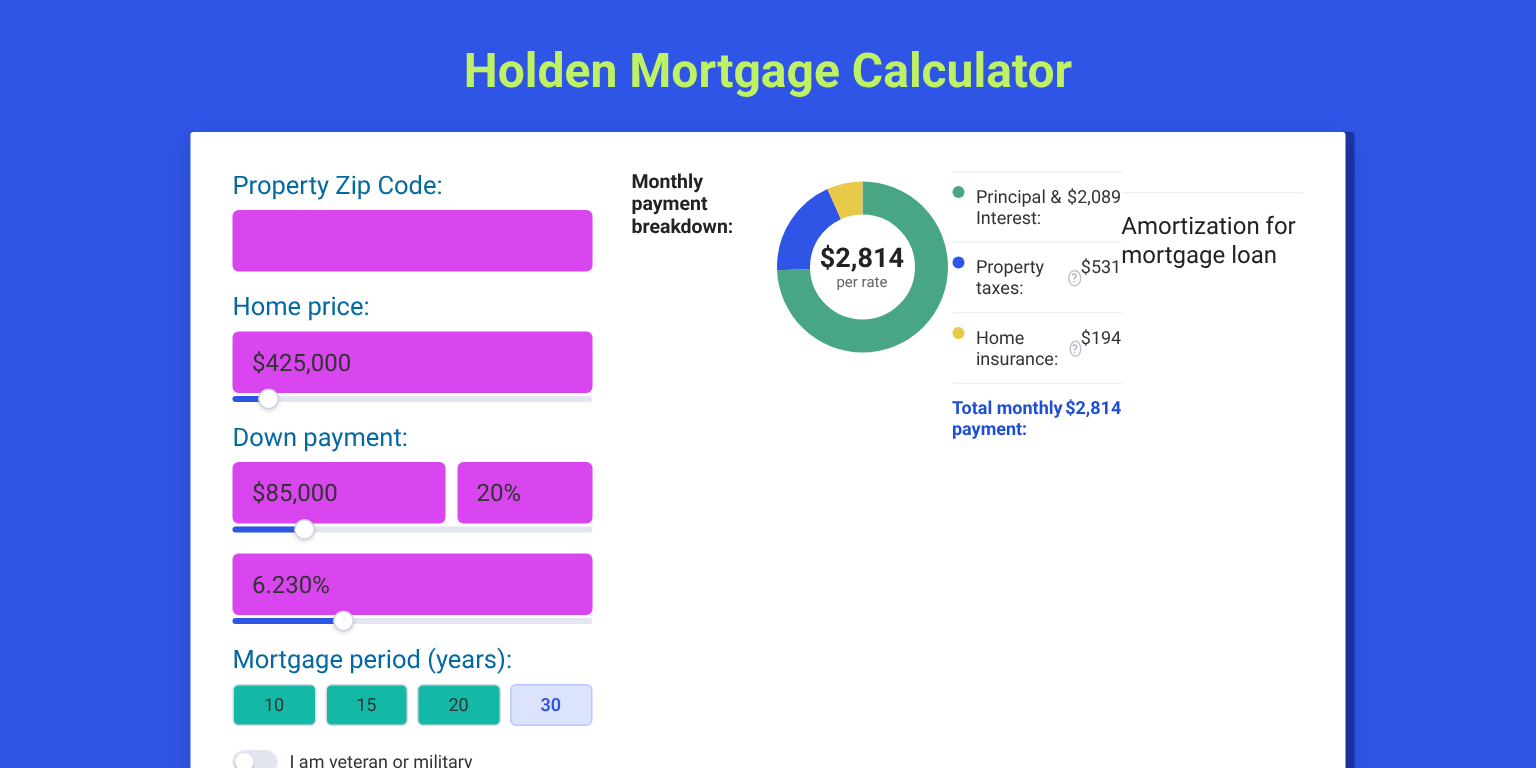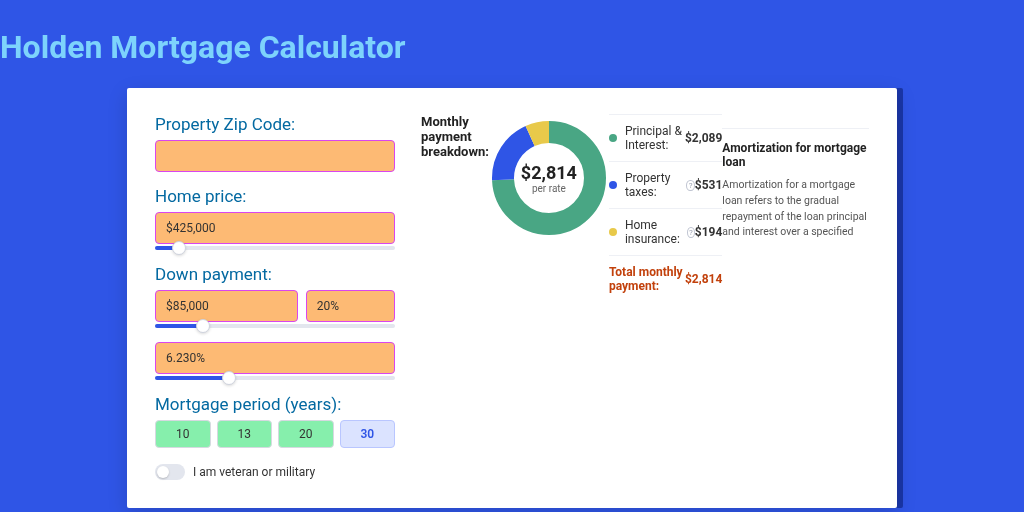--- a/index.html
+++ b/index.html
@@ -1,54 +1,54 @@
 <!DOCTYPE html>
 <html><head>
 <meta charset="utf-8">
 <style>
 *{box-sizing:border-box;margin:0;padding:0;font-family:-apple-system,BlinkMacSystemFont,"Segoe UI",Roboto,Arial,sans-serif}
 body{background:#2f55e6;width:1024px;height:512px;overflow:hidden}
-.page-title{color:#7dd3fc;font-size:32px;font-weight:700;padding:28px 0 22px}
+.page-title{color:#bef264;font-size:32px;font-weight:700;text-align:center;padding:28px 0 22px}
 .card{background:#fff;width:770px;margin:0 auto;box-shadow:0 6px 20px rgba(0,0,0,.15),6px 0 0 #1a36a8;border-radius:2px;min-height:420px;display:flex;padding:26px 28px 18px;gap:26px}
 .left{flex:0 0 240px}
 .right{flex:1;display:flex;flex-direction:row}
 .field{margin-bottom:14px}
 .label{font-size:17px;color:#0369a1;margin-bottom:6px;display:block}
-.input{width:100%;border:1px solid #d946ef;border-radius:4px;padding:8px 10px;font-size:12px;color:#333;background:#fdba74}
+.input{width:100%;border:3px solid #d946ef;border-radius:4px;padding:8px 10px;font-size:16px;color:#333;background:#d946ef}
 .row{display:flex;gap:8px}
 .row .input:first-child{flex:1.8}
 .row .input:last-child{flex:1}
 .slider{position:relative;height:4px;background:#e3e6ee;border-radius:2px;margin-top:2px}
 .slider .fill{position:absolute;left:0;top:0;height:100%;background:#2f55e6;border-radius:2px}
 .slider .thumb{position:absolute;top:50%;width:14px;height:14px;background:#fff;border:1px solid #cfd3de;border-radius:50%;transform:translate(-50%,-50%);box-shadow:0 1px 3px rgba(0,0,0,.15)}
 .period-row{display:flex;gap:6px;margin-top:6px}
-.period-btn{flex:1;border:1px solid #d6d9e0;border-radius:4px;padding:6px 0;font-size:12px;text-align:center;cursor:pointer;background:#86efac;color:#333}
+.period-btn{flex:1;border:1px solid #d6d9e0;border-radius:4px;padding:6px 0;font-size:12px;text-align:center;cursor:pointer;background:#14b8a6;color:#333}
 .period-btn.active{background:#dbe3ff;border-color:#b9c6ff;color:#2f55e6;font-weight:600}
 .toggle-row{display:flex;align-items:center;gap:8px;margin-top:16px}
 .toggle{width:30px;height:16px;background:#e3e6ee;border-radius:8px;position:relative}
 .toggle .knob{position:absolute;width:12px;height:12px;background:#fff;border-radius:50%;top:2px;left:2px;box-shadow:0 1px 2px rgba(0,0,0,.2)}
 .toggle-label{font-size:12px;color:#333}
 .section-title{font-size:13px;font-weight:700;color:#222;margin-bottom:10px}
 .donut-wrap{display:flex;justify-content:center;margin:4px 0 18px}
 .donut{position:relative;width:120px;height:120px}
 .donut svg{transform:rotate(-90deg)}
 .donut-center{position:absolute;inset:0;display:flex;flex-direction:column;align-items:center;justify-content:center}
 .donut-center .amt{font-size:18px;font-weight:700;color:#222}
 .donut-center .sub{font-size:10px;color:#666}
 .legend{border-top:1px solid #eef0f5}
-.legend-row{display:flex;align-items:center;padding:9px 0;border-bottom:1px solid #eef0f5;font-size:12px;color:#333}
+.legend-row{display:flex;align-items:flex-start;padding:9px 0;border-bottom:1px solid #eef0f5;font-size:12px;color:#333}
 .legend-row:last-child{border-bottom:none}
-.legend-row.total .k,.legend-row.total .v{font-weight:700;color:#c2410c}
+.legend-row.total .k,.legend-row.total .v{font-weight:700;color:#1d4ed8}
 .dot{width:8px;height:8px;border-radius:50%;margin-right:8px;flex-shrink:0}
 .g{background:#49a684}.b{background:#2f55e6}.y{background:#e8c94a}
 .k{flex:1;display:flex;align-items:center;gap:4px}
-.v{font-weight:700}
+.v{font-weight:400}
 .info{width:11px;height:11px;border:1px solid #bfc4d1;border-radius:50%;display:inline-flex;align-items:center;justify-content:center;font-size:8px;color:#9aa0b1}
 .amort{margin-top:14px;border-top:1px solid #eef0f5;padding-top:12px}
-.amort-title{font-size:12px;font-weight:700;color:#222;margin-bottom:8px}
+.amort-title{font-size:16px;font-weight:400;color:#222;margin-bottom:8px}
 .amort-text{font-size:10.5px;color:#555;line-height:1.5}
 </style>
 </head>
 <body>
 
 <div class="page-title">Holden Mortgage Calculator</div>
 
 <div class="card">
   <div class="left">
 
@@ -83,21 +83,21 @@
       <div class="slider">
         <div class="fill" style="width:31%"></div>
           <div class="thumb" style="left:31%"></div>
       </div>
     </div>
 
     <div class="field">
       <label class="label">Mortgage period (years):</label>
       <div class="period-row">
           <div class="period-btn">10</div>
-          <div class="period-btn">13</div>
+          <div class="period-btn">15</div>
           <div class="period-btn">20</div>
           <div class="period-btn active">30</div>
         </div>
     </div>
 
     <div class="toggle-row">
       <div class="toggle">
           <div class="knob"></div>
         </div>
       <span class="toggle-label">I am veteran or military</span>
@@ -138,16 +138,15 @@
           <span class="v">$194</span>
         </div>
         <div class="legend-row total">
           <span class="k">Total monthly payment:</span>
           <span class="v">$2,814</span>
         </div>
       </div>
 
     <div class="amort">
       <div class="amort-title">Amortization for mortgage loan</div>
-      <div class="amort-text">Amortization for a mortgage loan refers to the gradual repayment of the loan principal and interest over a specified</div>
     </div>
   </div>
 </div>
 
 </body></html>

